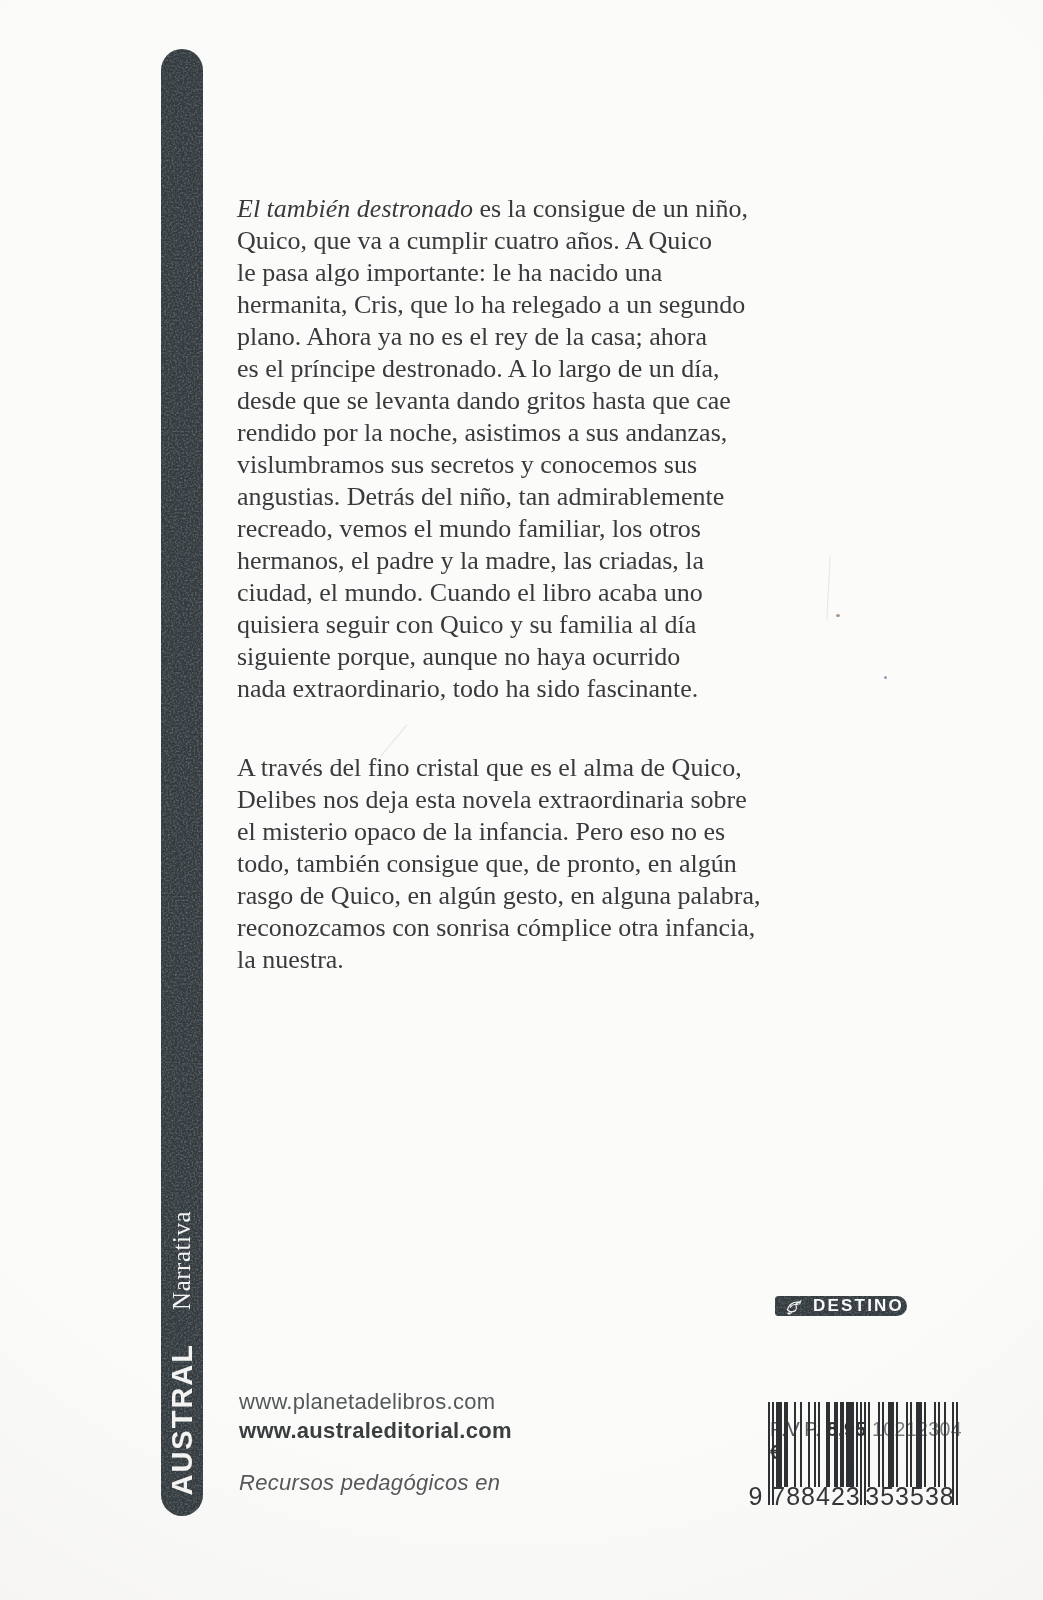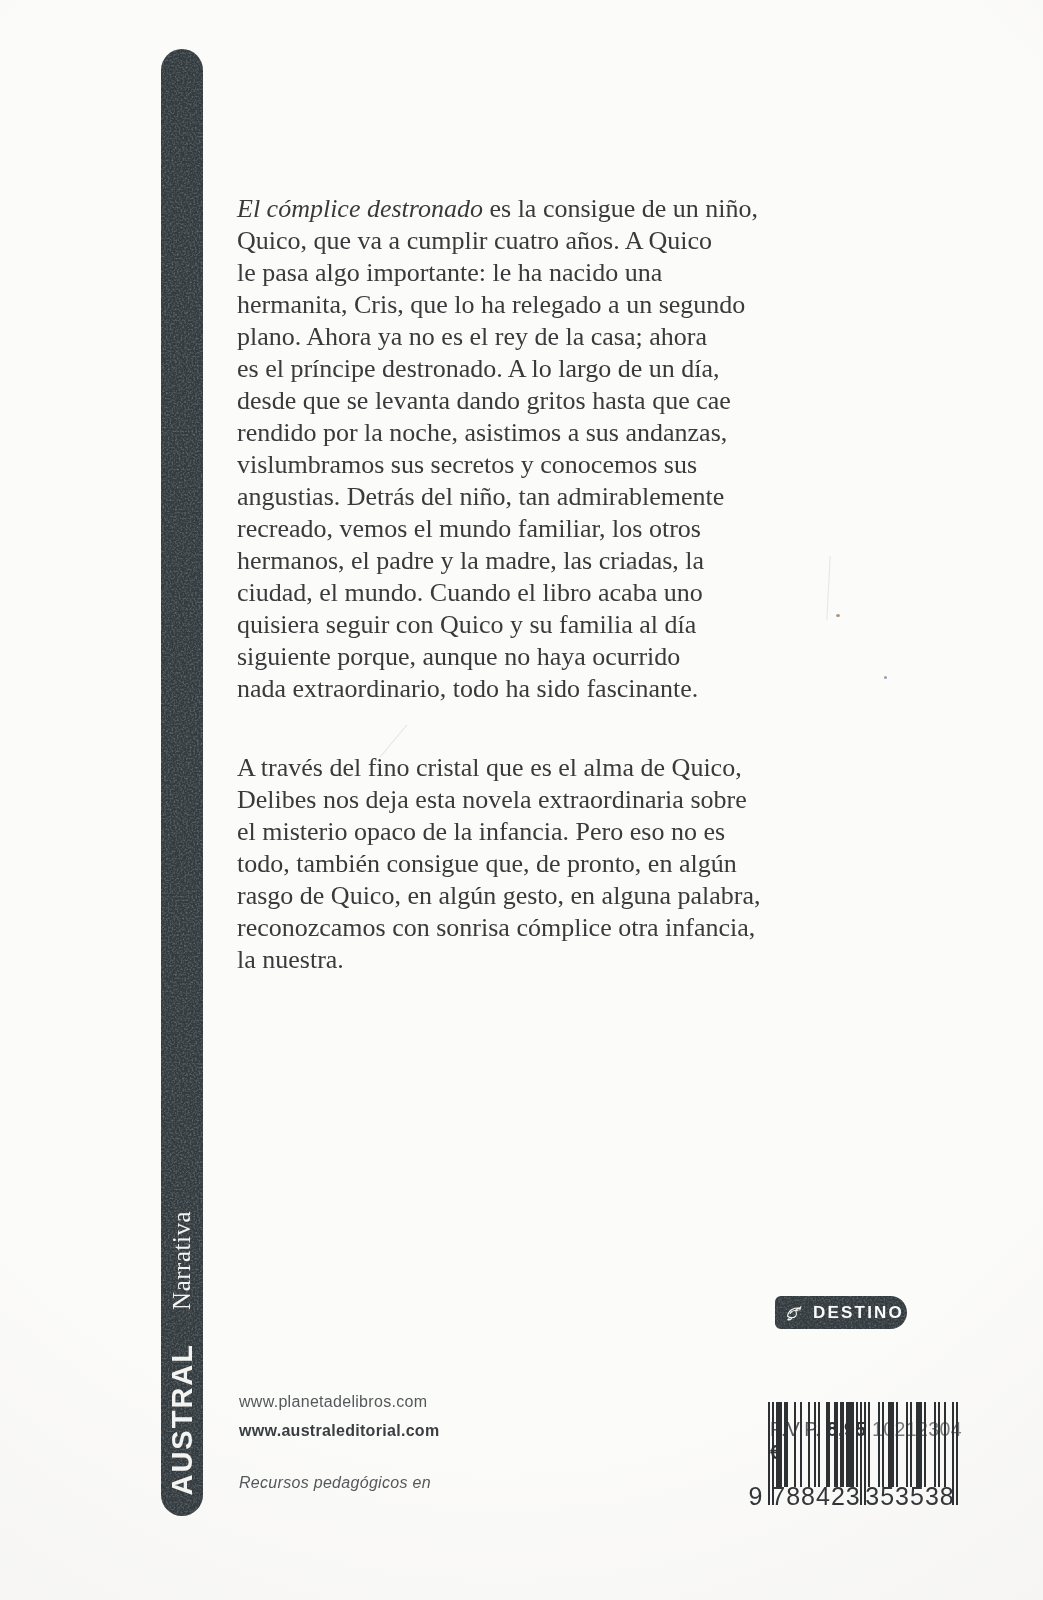--- a/index.html
+++ b/index.html
@@ -30,35 +30,35 @@
   .synopsis{
     position:absolute;left:237px;top:193px;width:640px;
     font-size:26px;line-height:32px;color:#3a3a3c;
   }
   .synopsis p{margin:0;}
   .synopsis p + p{margin-top:47px;}
   .lines{white-space:pre-line;text-align:right;}
   .synopsis em{font-style:italic;}
   
   .destino-pill{
-    position:absolute;left:775px;top:1296px;width:132px;height:33px;
+    position:absolute;left:775px;top:1296px;width:132px;height:20px;
     background:#343b3f;border-radius:6px 17px 17px 6px;overflow:hidden;
     display:flex;align-items:center;justify-content:flex-start;
   }
   .destino-pill svg.tex{position:absolute;left:0;top:0;width:100%;height:100%;opacity:.45;}
   .bird{position:relative;margin-left:9px;width:21px;height:21px;flex:0 0 auto;}
   .destino-text{
     position:relative;margin-left:8px;
     font-family:"Liberation Sans",sans-serif;font-weight:bold;
     font-size:17px;letter-spacing:2.2px;color:#fafafa;
   }
   
   .links{
     position:absolute;left:239px;top:1387px;
-    font-family:"Liberation Sans",sans-serif;font-size:16px;
+    font-family:"Liberation Sans",sans-serif;font-size:22px;
     color:#55585a;line-height:29px;letter-spacing:.3px;
   }
   .links .bold-url{font-weight:bold;color:#3b3e40;}
   .links .resources{margin-top:24px;line-height:28px;font-style:italic;}
   
   .price-row{
     position:absolute;left:770px;top:1418px;width:192px;
     display:flex;justify-content:space-between;align-items:baseline;
     font-family:"Liberation Sans",sans-serif;font-size:19.5px;letter-spacing:.4px;
   }
@@ -92,21 +92,21 @@
 
   <div class="spine-strip">
     <svg class="tex">
         <rect width="100%" height="100%" filter="url(#speckle)"></rect>
       </svg>
     <div class="spine-vert spine-genre">Narrativa</div>
     <div class="spine-vert spine-brand">AUSTRAL</div>
   </div>
 
   <div class="synopsis">
-    <p><em>El cómplice destronado</em><span> es la consigue de un niño,</span><br><span class="lines">Quico, que va a cumplir cuatro años. A Quico
+    <p><em>El también destronado</em><span> es la consigue de un niño,</span><br><span class="lines">Quico, que va a cumplir cuatro años. A Quico
 le pasa algo importante: le ha nacido una
 hermanita, Cris, que lo ha relegado a un segundo
 plano. Ahora ya no es el rey de la casa; ahora
 es el príncipe destronado. A lo largo de un día,
 desde que se levanta dando gritos hasta que cae
 rendido por la noche, asistimos a sus andanzas,
 vislumbramos sus secretos y conocemos sus
 angustias. Detrás del niño, tan admirablemente
 recreado, vemos el mundo familiar, los otros
 hermanos, el padre y la madre, las criadas, la

